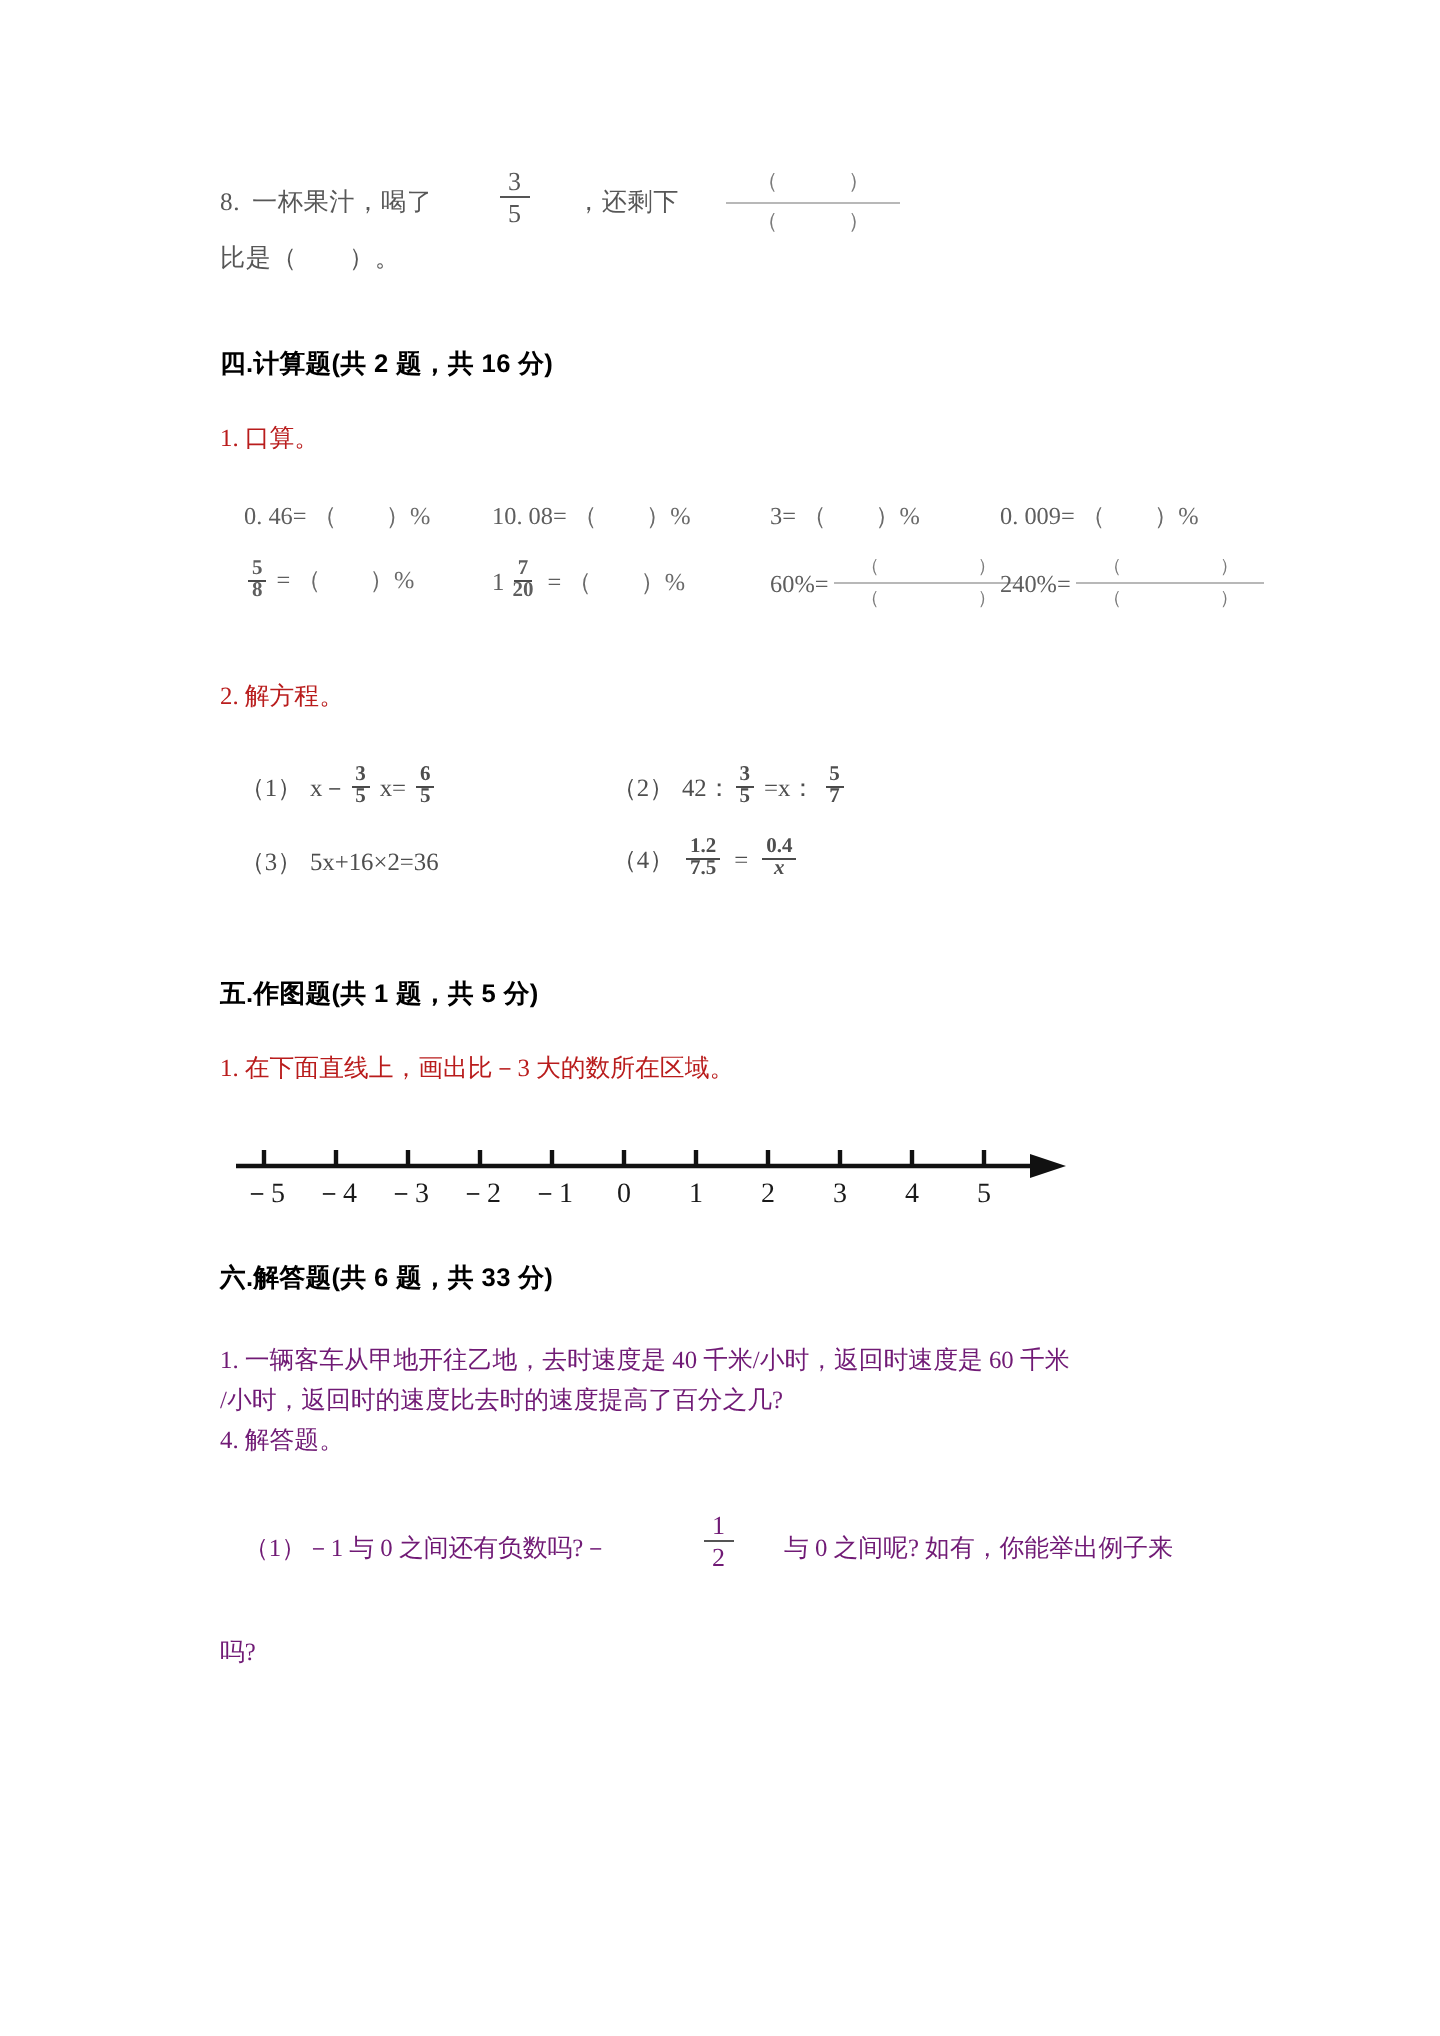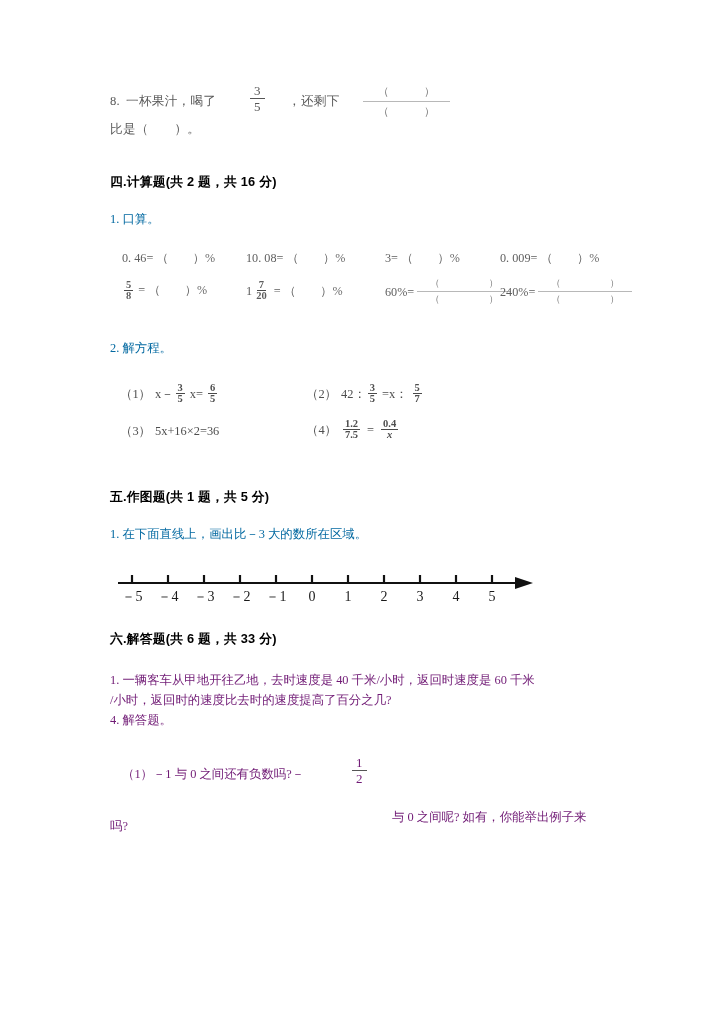--- a/index.html
+++ b/index.html
@@ -39,21 +39,21 @@
   }
   .section-head {
     font-family: "Liberation Sans", "DejaVu Sans", sans-serif;
     font-weight: bold;
     font-size: 12.8px;
     color: #000000;
     letter-spacing: 0.2px;
   }
   .sub-head {
     font-size: 12.4px;
-    color: #0369a1;
+    color: #b91c1c;
   }
   .body-text {
     font-size: 12.4px;
     color: #701a75;
     line-height: 1.62;
   }
 
   
   .math {
     font-family: "Liberation Serif", "DejaVu Serif", serif;
@@ -344,18 +344,18 @@
 
     <div style="height:30px;"></div>
     <div class="body-text" style="position:relative; height:74px;">
       <span class="abs" style="left:12px; top:4px;">（1）－1 与 0 之间还有负数吗?－</span>
       <span class="abs math" style="left:238px; top:-4px;">
         <span class="frac big">
           <span class="num">1</span>
           <span class="den">2</span>
         </span>
       </span>
-      <span class="abs" style="left:282px; top:4px;margin-top:43px;">与 0 之间呢? 如有，你能举出例子来</span>
+      <span class="abs" style="left:282px; top:4px;">与 0 之间呢? 如有，你能举出例子来</span>
       <span class="abs" style="left:0; top:56px;">吗?</span>
     </div>
 
   </div>
 </div>
 
 </body></html>

